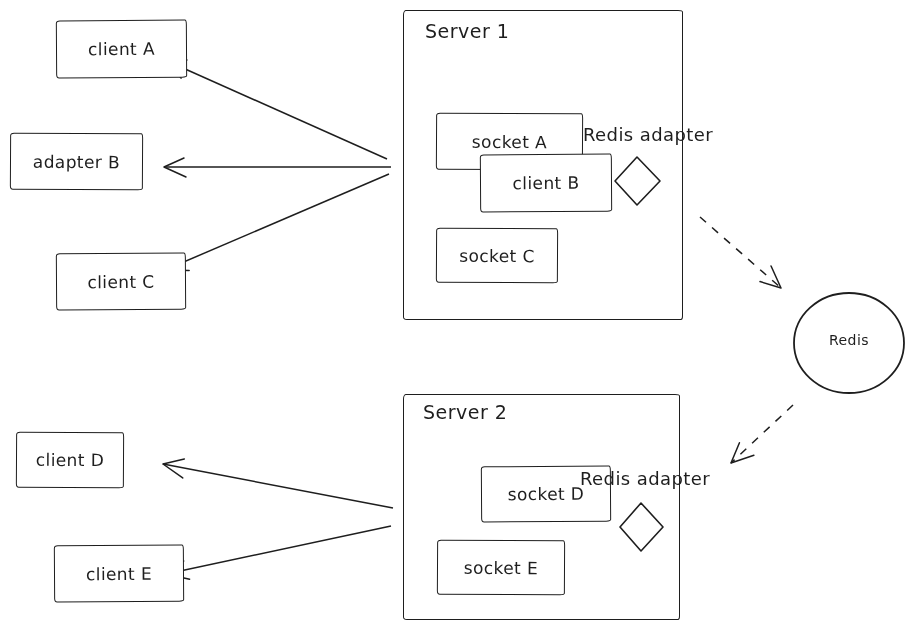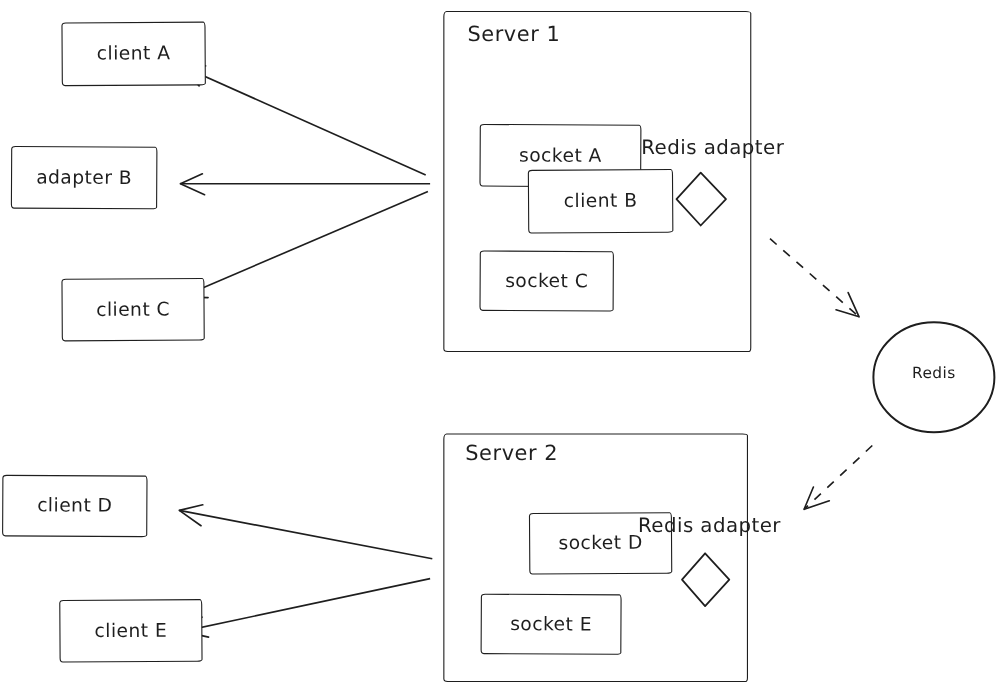--- a/index.html
+++ b/index.html
@@ -93,21 +93,21 @@
 
   <div class="box tilt-a" style="left:12px; top:20px; width:131px; height:58px;">
     <span>client A</span>
   </div>
   <div class="box tilt-b" style="left:10px; top:133px; width:133px; height:57px;">
     <span>adapter B</span>
   </div>
   <div class="box tilt-a" style="left:12px; top:253px; width:130px; height:57px;">
     <span>client C</span>
   </div>
-  <div class="box tilt-b" style="left:2px; top:432px; width:132px; height:56px;justify-content:center;">
+  <div class="box tilt-b" style="left:16px; top:432px; width:108px; height:56px;justify-content:center;">
     <span>client D</span>
   </div>
   <div class="box tilt-a" style="left:10px; top:545px; width:130px; height:57px;">
     <span>client E</span>
   </div>
 
   <div class="server" style="left:403px; top:10px; width:280px; height:310px;"></div>
   <div class="server-title" style="left:425px; top:20px;text-align:right;">Server 1</div>
 
   <div class="box tilt-b" style="left:436px; top:81px; width:147px; height:57px;margin-top:32px;">

